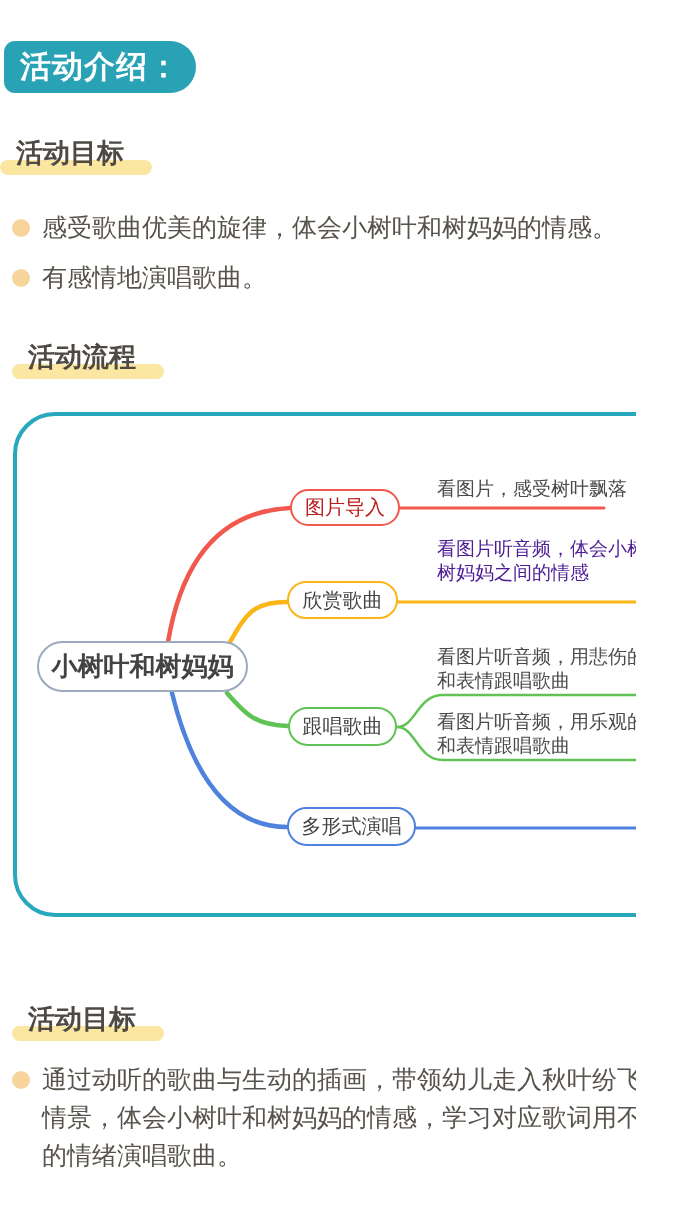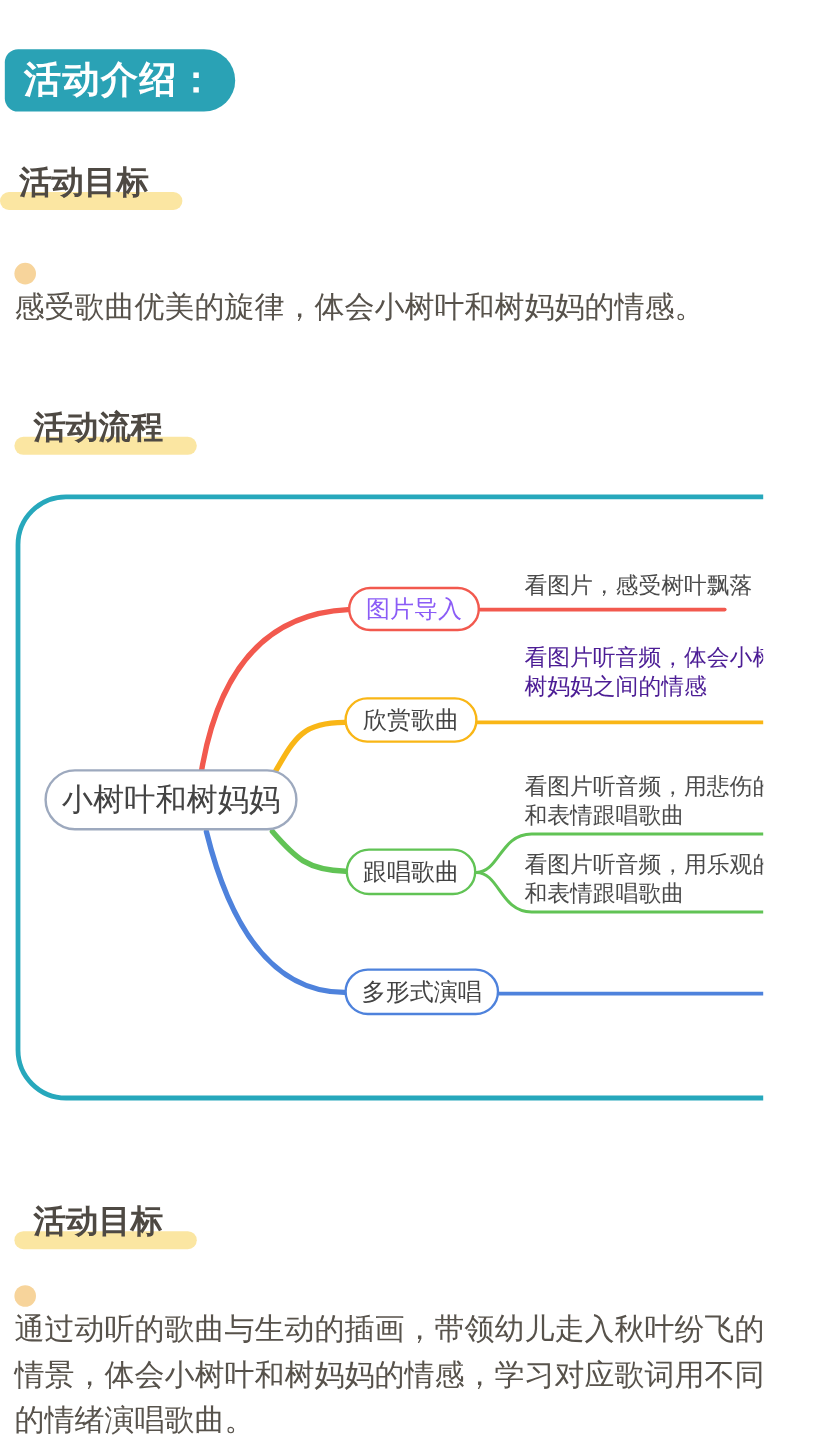--- a/index.html
+++ b/index.html
@@ -16,56 +16,60 @@
   .sec-head .hl{position:absolute;left:0;top:24px;width:152px;height:15px;border-radius:8px;}
   .sec-head h2{position:relative;margin:0;left:16px;font-size:27px;font-weight:700;line-height:34px;}
   #goals-head{left:0;top:136px;}
   #process-head{left:12px;top:340px;}
   #highlights-head{left:12px;top:1002px;}
 
   
   .bullets{position:absolute;left:12px;margin:0;padding:0;list-style:none;}
   #goals-list{top:209px;width:672px;}
   #highlights-list{top:1061px;width:672px;}
-  .bullet-row{display:flex;margin-bottom:12px;flex-direction:column;}
+  .bullet-row{display:flex;gap:12px;margin-bottom:12px;}
   .dot{flex:0 0 18px;width:18px;height:18px;border-radius:50%;margin-top:10px;}
   .btext{font-size:25px;line-height:38px;white-space:pre-line;}
 
   
   .mindmap{position:absolute;left:13px;top:412px;width:671px;height:505px;box-sizing:border-box;
            border:4px solid;border-radius:42px;background:#ffffff;}
   .mm-inner{position:absolute;left:-4px;top:-4px;width:671px;height:505px;}
   .mm-svg{position:absolute;left:0;top:0;width:671px;height:505px;}
   .mm-svg path{fill:none;stroke-linecap:round;}
   .curve{stroke-width:4.5;}
   .uline{stroke-width:3;}
   .bracket{stroke-width:2.5;}
   .pill{position:absolute;background:#ffffff;border:2.5px solid;border-radius:20px;box-sizing:border-box;
         display:flex;align-items:center;justify-content:center;font-size:20px;}
-  .pill.root{border-radius:26px;font-size:26px;}
+  .pill.root{border-radius:26px;font-size:26px;font-weight:bold;}
   .note{position:absolute;font-size:19px;line-height:24px;white-space:pre-line;}
 </style>
 </head>
 <body>
 
 <div class="page">
 
   <div class="badge" style="background: rgb(42, 162, 181);">
     <span>活动介绍：</span>
   </div>
 
   <div class="sec-head" id="goals-head">
     <span class="hl" style="background: rgb(251, 230, 162);"></span>
     <h2 style="color: rgb(78, 73, 67);">活动目标</h2>
   </div>
 
   <ul class="bullets" id="goals-list">
     <li class="bullet-row">
       <span class="dot" style="background: rgb(247, 212, 155);"></span>
       <span class="btext" style="color: rgb(87, 82, 75);">感受歌曲优美的旋律，体会小树叶和树妈妈的情感。</span>
+    </li>
+    <li class="bullet-row">
+      <span class="dot" style="background: rgb(247, 212, 155);"></span>
+      <span class="btext" style="color: rgb(87, 82, 75);">有感情地演唱歌曲。</span>
     </li>
   </ul>
 
   <div class="sec-head" id="process-head">
     <span class="hl" style="background: rgb(251, 230, 162);"></span>
     <h2 style="color: rgb(78, 73, 67);">活动流程</h2>
   </div>
 
   <div class="mindmap" style="border-color: rgb(39, 168, 188);">
     <div class="mm-inner">
@@ -83,21 +87,21 @@
         <path class="bracket" d="M 384 315 C 403 315, 404 348, 430 348 L 637 348" stroke="#61C355"></path>
 
         <path class="curve" d="M 159 281 C 178 358, 213 415, 274 415" stroke="#4E82DC"></path>
         <path class="uline" d="M 403 416 H 654" stroke="#4E82DC"></path>
       </svg>
 
       <div class="pill root" style="left: 24px; top: 229px; width: 211px; height: 51px; border-color: rgb(157, 169, 190); color: rgb(67, 67, 67);">
         <span>小树叶和树妈妈</span>
       </div>
 
-      <div class="pill" style="left: 277px; top: 77px; width: 110px; height: 37px; border-color: rgb(242, 89, 78); color: #8b5cf6;">
+      <div class="pill" style="left: 277px; top: 77px; width: 110px; height: 37px; border-color: rgb(242, 89, 78); color: #b91c1c;">
         <span>图片导入</span>
       </div>
       <div class="pill" style="left: 274px; top: 169px; width: 111px; height: 38px; border-color: rgb(249, 182, 22); color: rgb(67, 67, 67);">
         <span>欣赏歌曲</span>
       </div>
       <div class="pill" style="left: 275px; top: 295px; width: 109px; height: 39px; border-color: rgb(97, 195, 85); color: rgb(67, 67, 67);">
         <span>跟唱歌曲</span>
       </div>
       <div class="pill" style="left: 274px; top: 395px; width: 129px; height: 39px; border-color: rgb(78, 130, 220); color: rgb(67, 67, 67);">
         <span>多形式演唱</span>

